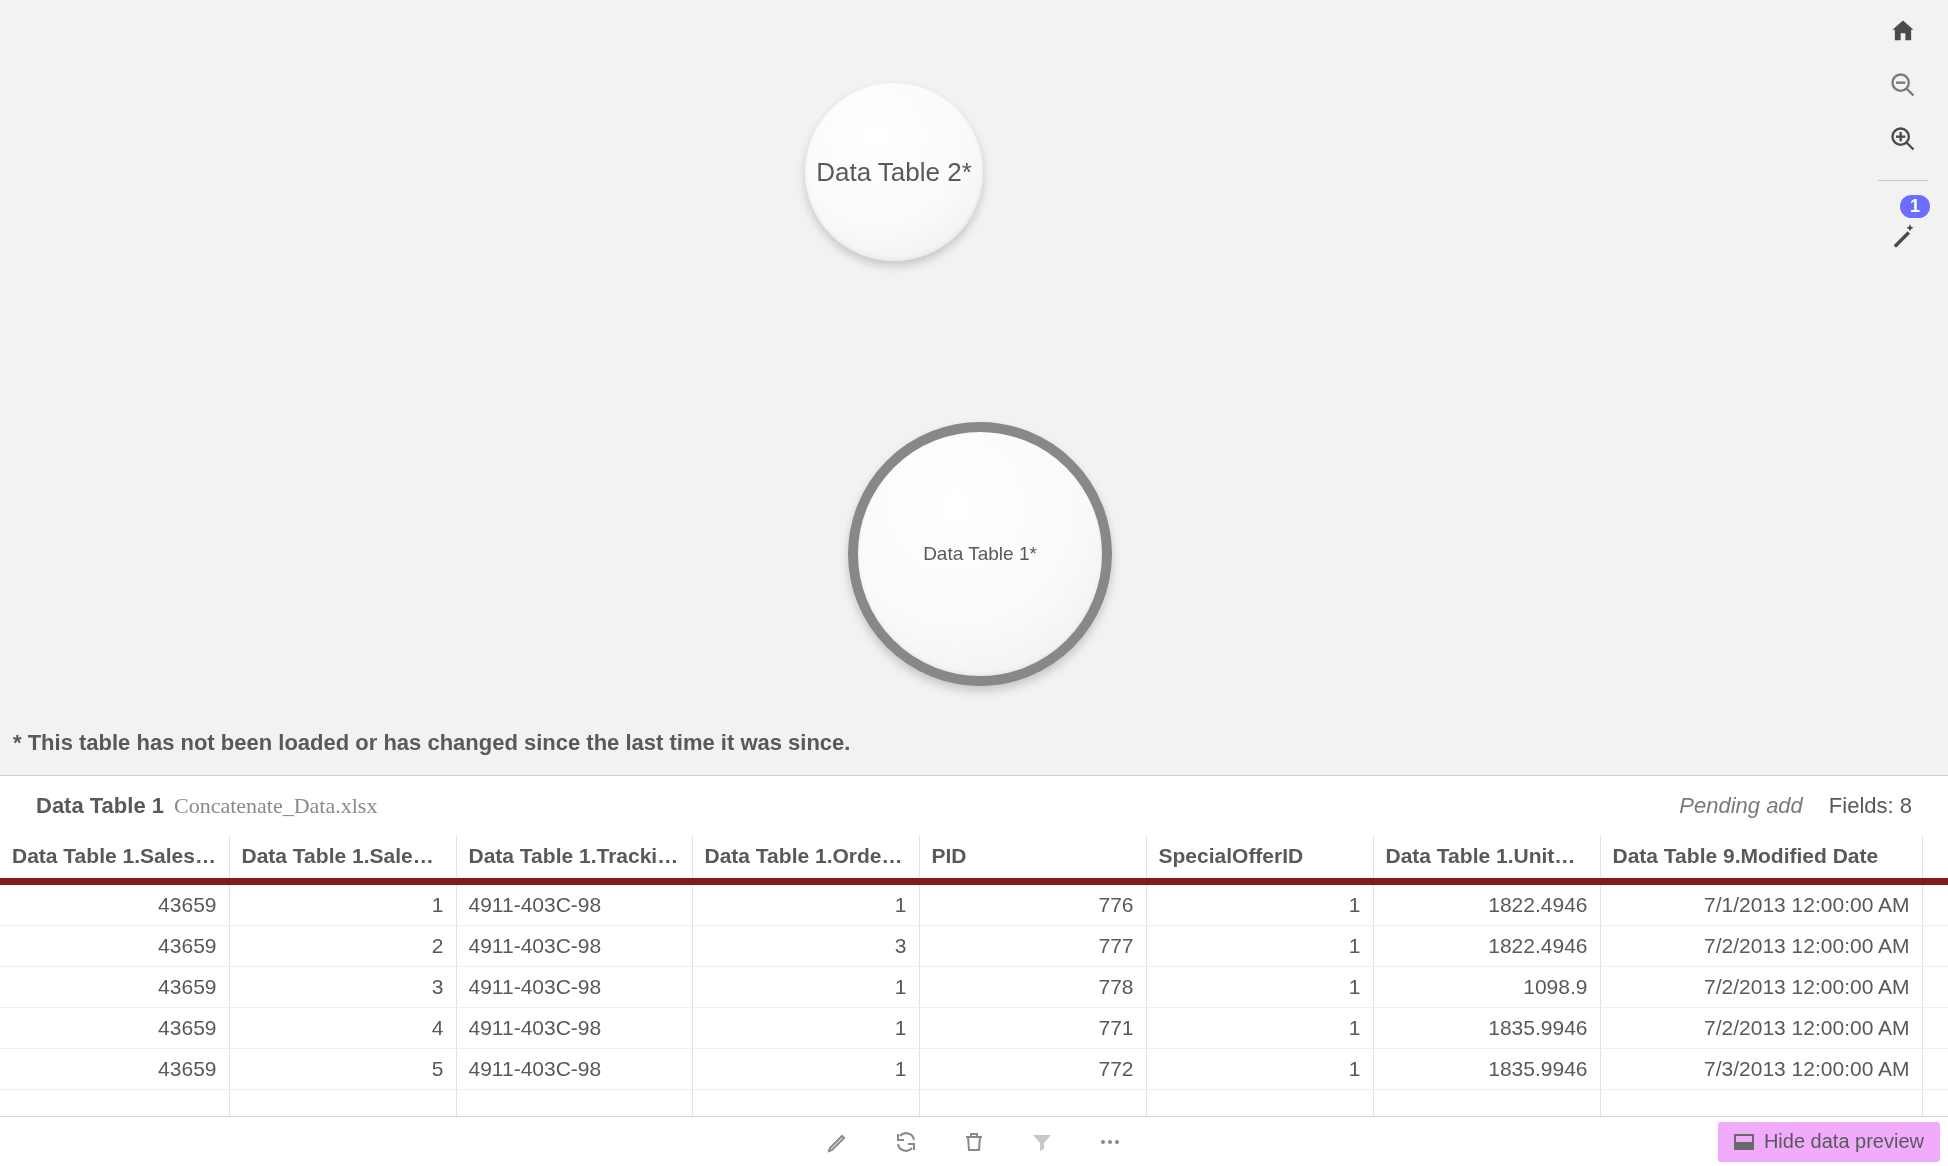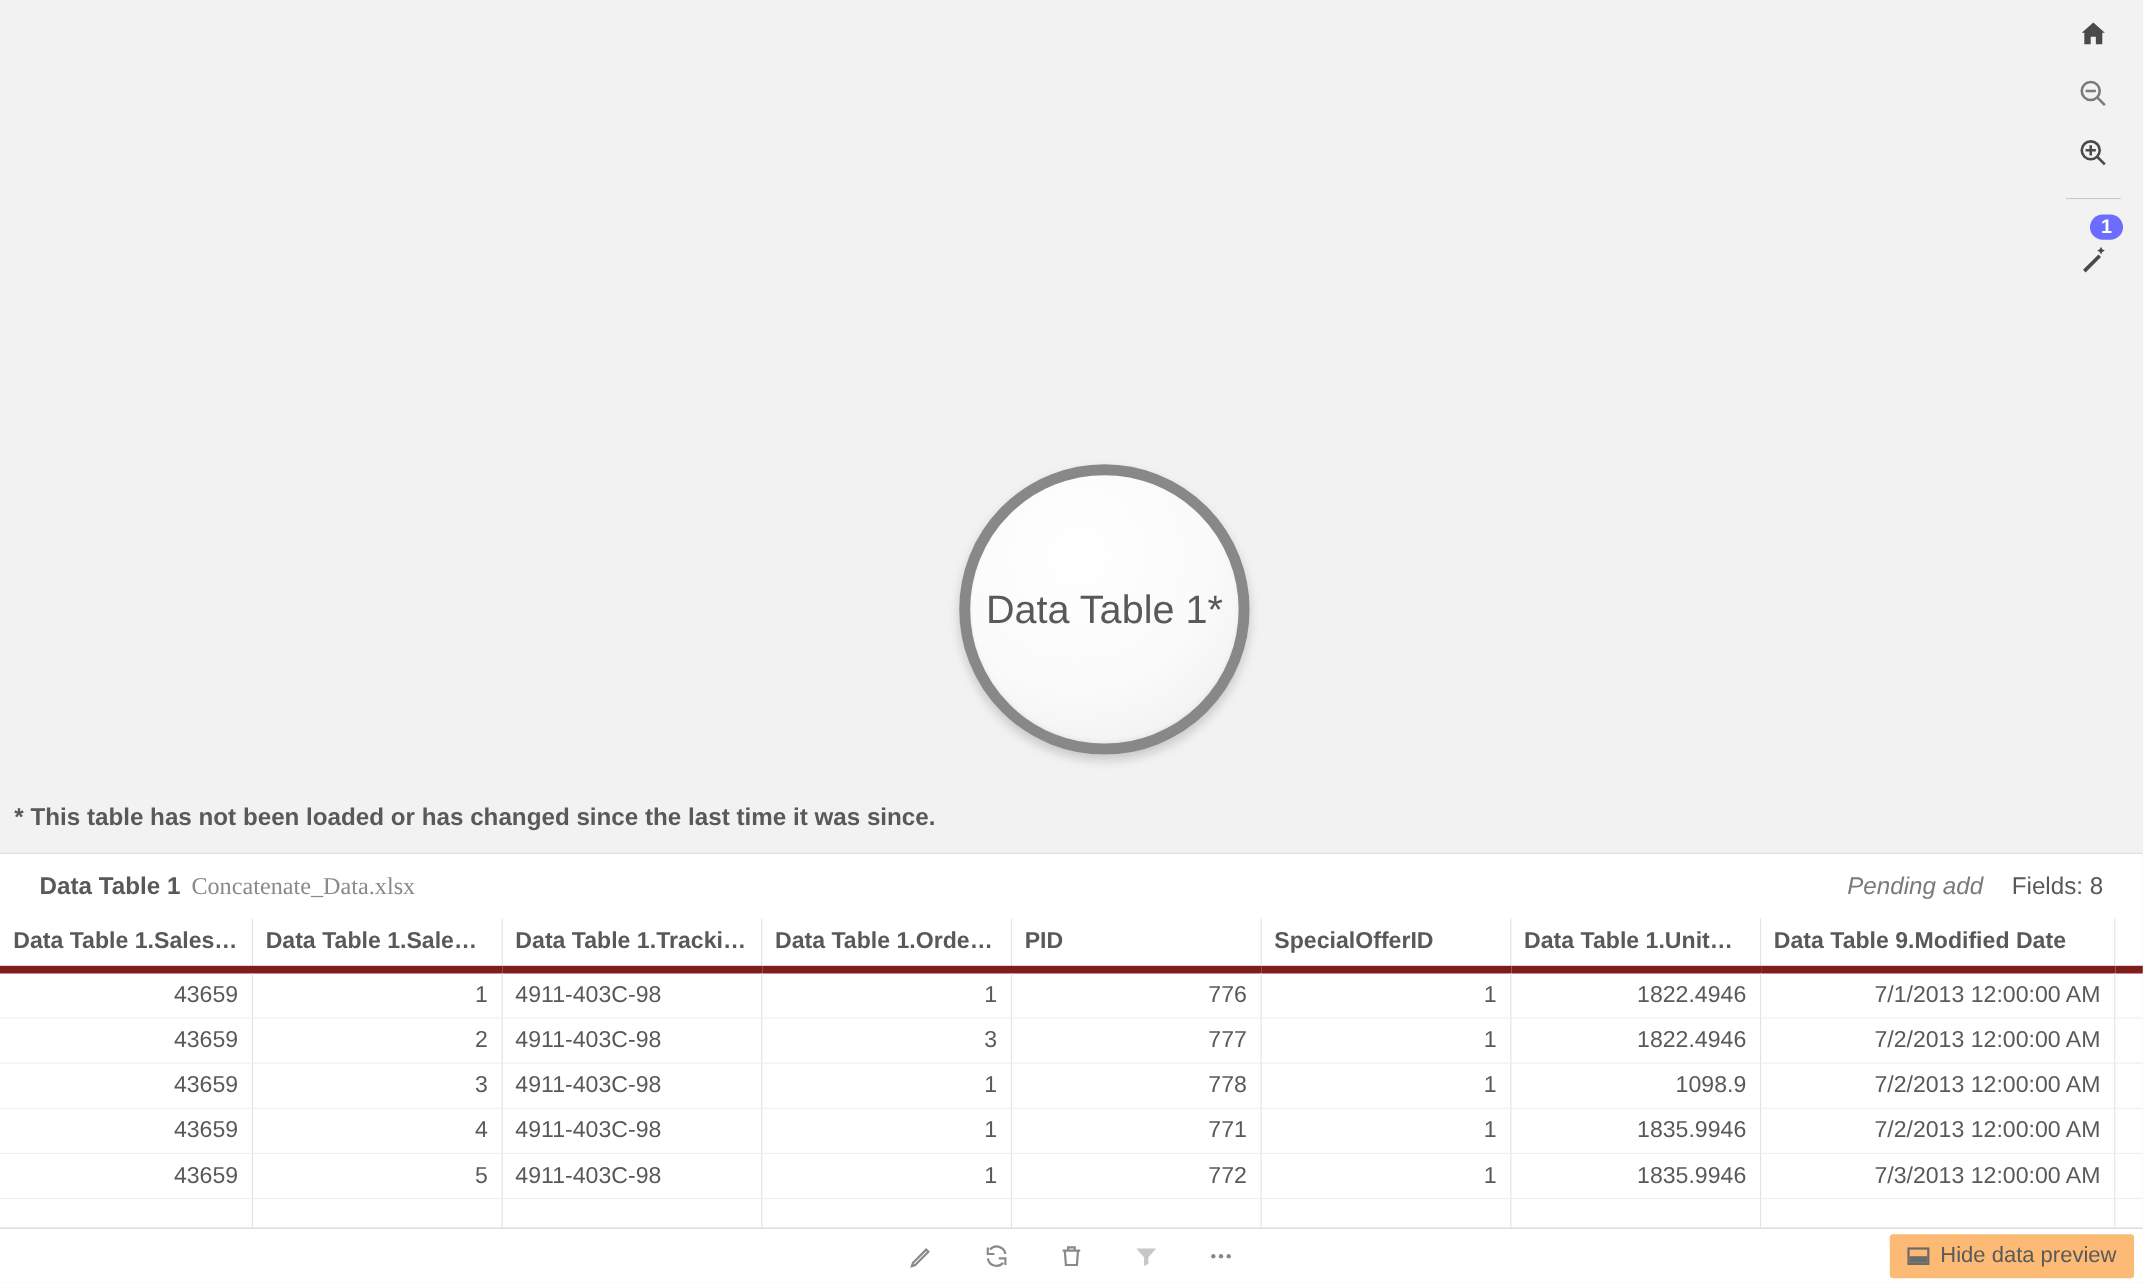--- a/index.html
+++ b/index.html
@@ -30,22 +30,22 @@
     color: #595959;
     cursor: pointer;
   }
   .bubble.small {
     width: 178px; height: 178px;
     left: 805px; top: 83px;
     font-size: 26px;
   }
   .bubble.large {
     width: 264px; height: 264px;
-    left: 872px; top: 422px;
-    font-size: 36px;
+    left: 848px; top: 422px;
+    font-size: 19px;
     border: 10px solid #888888;
   }
 
   .note {
     position: absolute;
     left: 13px; top: 730px;
     font-size: 22px;
     font-weight: 600;
     color: #595959;
   }
@@ -158,41 +158,44 @@
     display:flex; align-items:center; justify-content:center;
     color: #8a8a8a;
     cursor: pointer;
   }
   .bottom-bar .icon-btn.light { color: #c7c7c7; }
   .hide-preview {
     margin-left: auto;
     margin-right: 8px;
     height: 40px;
     padding: 0 16px;
-    background: #fdba74;
+    background: #f0abfc;
     color: #595959;
     font-size: 20px;
     border-radius: 3px;
     display: flex; align-items: center; gap: 10px;
     cursor: pointer;
   }
   .hide-preview .sq {
     width: 20px; height: 16px; border: 2px solid #6a6a6a; position: relative;
   }
   .hide-preview .sq::after{
     content:""; position:absolute; left:0; right:0; bottom:0; height:6px; background:#6a6a6a;
   }
 
   svg { display:block; }
 </style>
 </head>
 <body>
 
 <div class="canvas">
 
+  <div class="bubble small">
+    <span>Data Table 2*</span>
+  </div>
 
   <div class="bubble large">
     <span>Data Table 1*</span>
   </div>
 
   <div class="note">* This table has not been loaded or has changed since the last time it was since.</div>
 
   <div class="toolbar-right">
     <div class="icon-btn dark">
       <svg width="28" height="28" viewBox="0 0 24 24" fill="currentColor">

